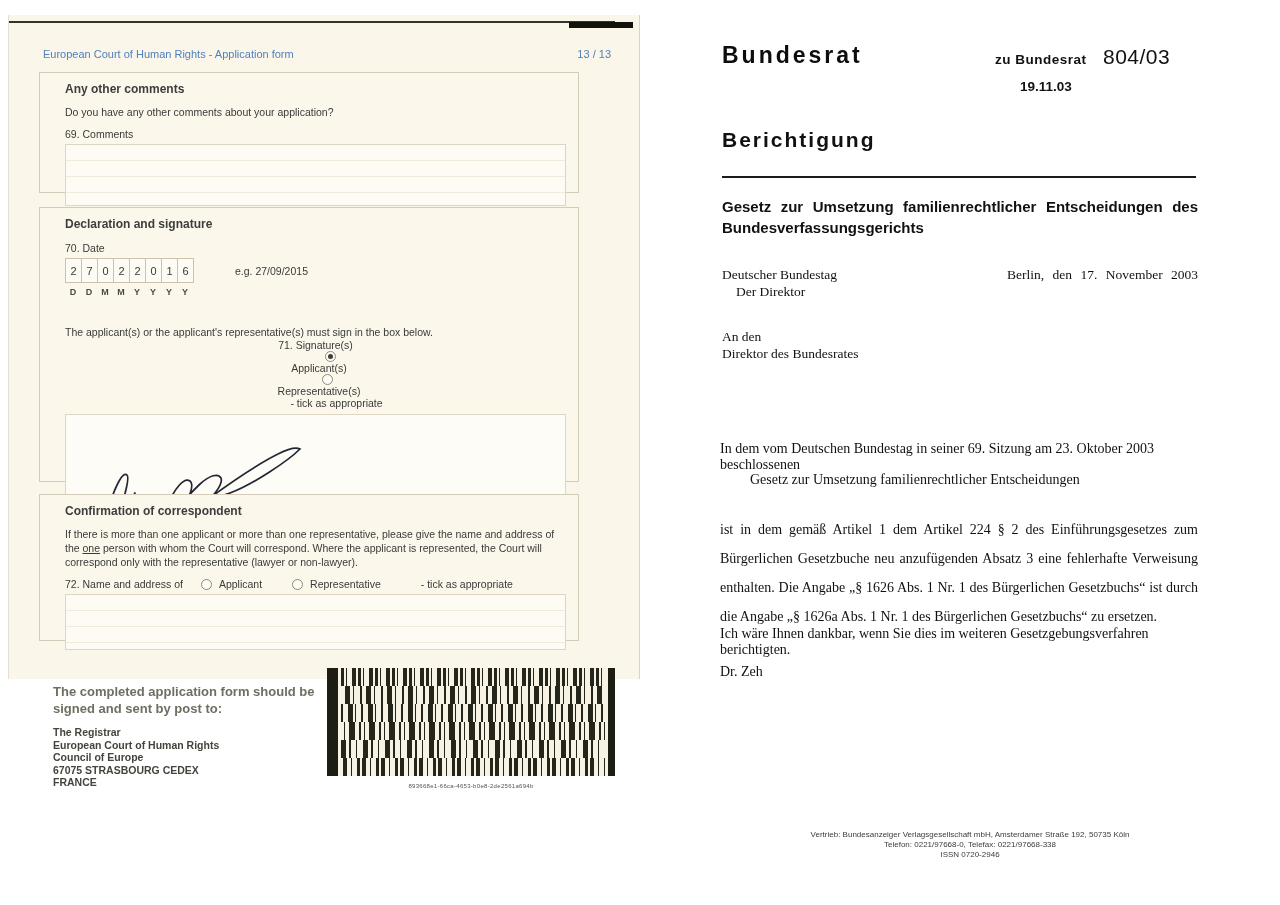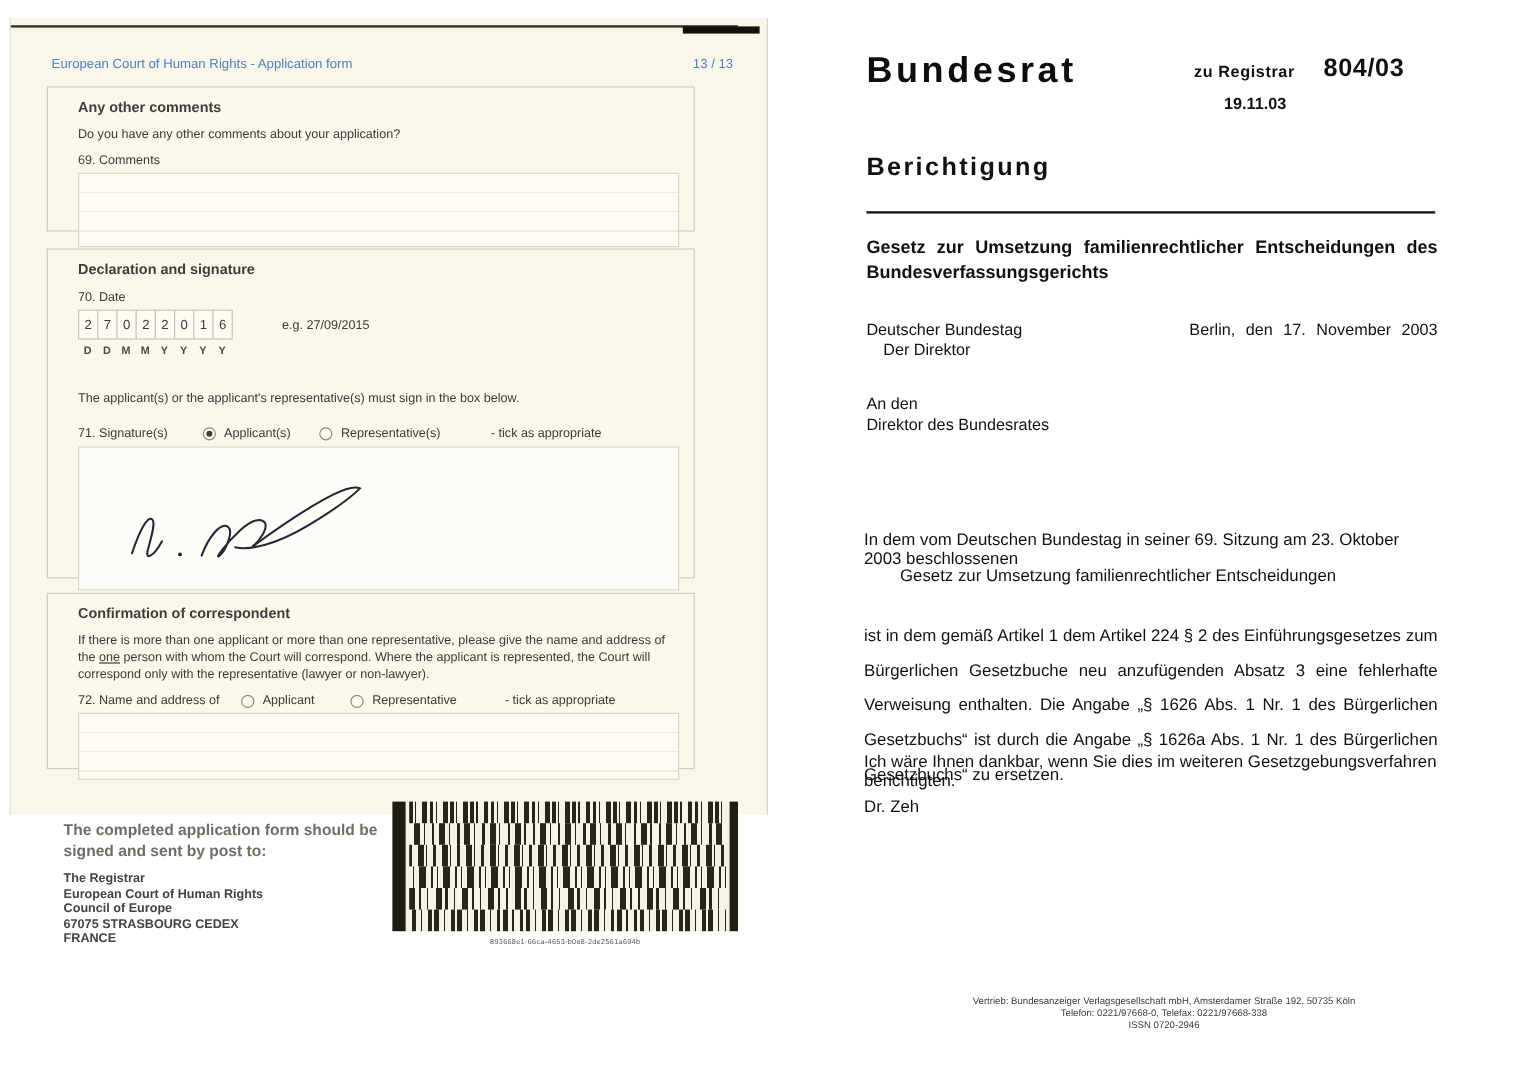--- a/index.html
+++ b/index.html
@@ -55,29 +55,29 @@
   .bc-row:nth-child(4){background:repeating-linear-gradient(90deg,transparent 0 3px,#26251a 3px 4px,transparent 4px 8px,#26251a 8px 14px,transparent 14px 18px,#26251a 18px 20px);}
   .bc-row:nth-child(5){background:repeating-linear-gradient(90deg,#26251a 0 5px,transparent 5px 8px,#26251a 8px 10px,transparent 10px 15px,#26251a 15px 16px,transparent 16px 22px);}
   .bc-row:nth-child(6){background:repeating-linear-gradient(90deg,transparent 0 2px,#26251a 2px 6px,transparent 6px 10px,#26251a 10px 11px,transparent 11px 16px,#26251a 16px 19px);}
   .bc-caption { position:absolute; left:318px; top:768px; width:288px; text-align:center;
                 font-size:6px; color:#55544a; letter-spacing:.3px; }
 
   .underline { text-decoration:underline; }
 
   
   .right-page { position:absolute; left:660px; top:0; width:620px; height:905px; background:#ffffff; color:#111; }
-  .rp-org { position:absolute; left:62px; top:42px; font-size:30px; font-weight:bold; letter-spacing:3px; color:#0d0d0d; }
+  .rp-org { position:absolute; left:62px; top:42px; font-size:23px; font-weight:bold; letter-spacing:3px; color:#0d0d0d; }
   .rp-drs-label { position:absolute; left:335px; top:52px; font-size:13.5px; font-weight:bold; letter-spacing:.5px; }
-  .rp-drs-num { position:absolute; left:443px; top:45px; font-size:21px; font-weight:bold; letter-spacing:.5px;text-align:right; }
+  .rp-drs-num { position:absolute; left:443px; top:45px; font-size:21px; font-weight:normal; letter-spacing:.5px;text-align:right; }
   .rp-date { position:absolute; left:360px; top:79px; font-size:13.5px; font-weight:bold; }
   .rp-doctype { position:absolute; left:62px; top:128px; font-size:21px; font-weight:bold; letter-spacing:2px; }
   .rp-rule { position:absolute; left:62px; top:176px; width:474px; height:2px; background:#1a1a18; }
   .rp-title { position:absolute; left:62px; top:196px; width:476px; font-size:15px; font-weight:bold;
               line-height:21px; text-align:justify; }
-  .serif { font-family:Liberation Sans, sans-serif; }
+  .serif { font-family:Liberation Serif, serif; }
   .rp-sender-row { position:absolute; left:62px; top:266px; width:476px; display:flex;
                    justify-content:space-between; font-size:13.5px; line-height:17px; }
   .rp-sender div:nth-child(2){ padding-left:14px; }
   .rp-place-date { word-spacing:5px; }
   .rp-recipient { position:absolute; left:62px; top:328px; font-size:13.5px; line-height:17px; }
   .rp-intro { position:absolute; left:60px; top:441px; width:478px; font-size:14px; }
   .rp-quote { position:absolute; left:90px; top:468px; font-size:14px; line-height:23px; }
   .rp-para { position:absolute; left:60px; top:515px; width:478px; font-size:14px;
              line-height:29px; text-align:justify; }
   .rp-closing { position:absolute; left:60px; top:626px; width:478px; font-size:14px; }
@@ -124,21 +124,21 @@
       <span>D</span>
       <span>D</span>
       <span>M</span>
       <span>M</span>
       <span>Y</span>
       <span>Y</span>
       <span>Y</span>
       <span>Y</span>
     </div>
     <div class="sec-text" style="margin-top:28px;">The applicant(s) or the applicant's representative(s) must sign in the box below.</div>
-    <div class="radio-row" style="margin-top:16px;">
+    <div class="radio-row" style="margin-top:0;flex-direction:column;">
       <span>71. Signature(s)</span>
       <span class="radio checked" style="margin-left:29px;"></span>
       <span style="margin-left:7px;">Applicant(s)</span>
       <span class="radio" style="margin-left:24px;"></span>
       <span style="margin-left:7px;">Representative(s)</span>
       <span style="margin-left:42px;">- tick as appropriate</span>
     </div>
     <div class="sig-box">
       <svg width="260" height="105" viewBox="0 0 260 105" style="position:absolute; left:26px; top:8px;">
         <g fill="none" stroke="#232634" stroke-width="1.7" stroke-linecap="round">
@@ -179,21 +179,21 @@
       <div class="bc-row"></div>
     <div class="bc-row"></div>
       <div class="bc-row"></div>
       <div class="bc-row"></div>
   </div>
   <div class="bc-caption">893668e1-66ca-4653-b0e8-2de2561a694b</div>
 </div>
 
 <div class="right-page">
   <div class="rp-org">Bundesrat</div>
-  <div class="rp-drs-label">zu Registrar</div>
+  <div class="rp-drs-label">zu Bundesrat</div>
   <div class="rp-drs-num">804/03</div>
   <div class="rp-date">19.11.03</div>
   <div class="rp-doctype">Berichtigung</div>
   <div class="rp-rule"></div>
   <div class="rp-title">Gesetz zur Umsetzung familienrechtlicher Entscheidungen des Bundesverfassungsgerichts</div>
 
   <div class="rp-sender-row serif">
     <div class="rp-sender">
       <div>Deutscher Bundestag</div>
       <div>Der Direktor</div>

